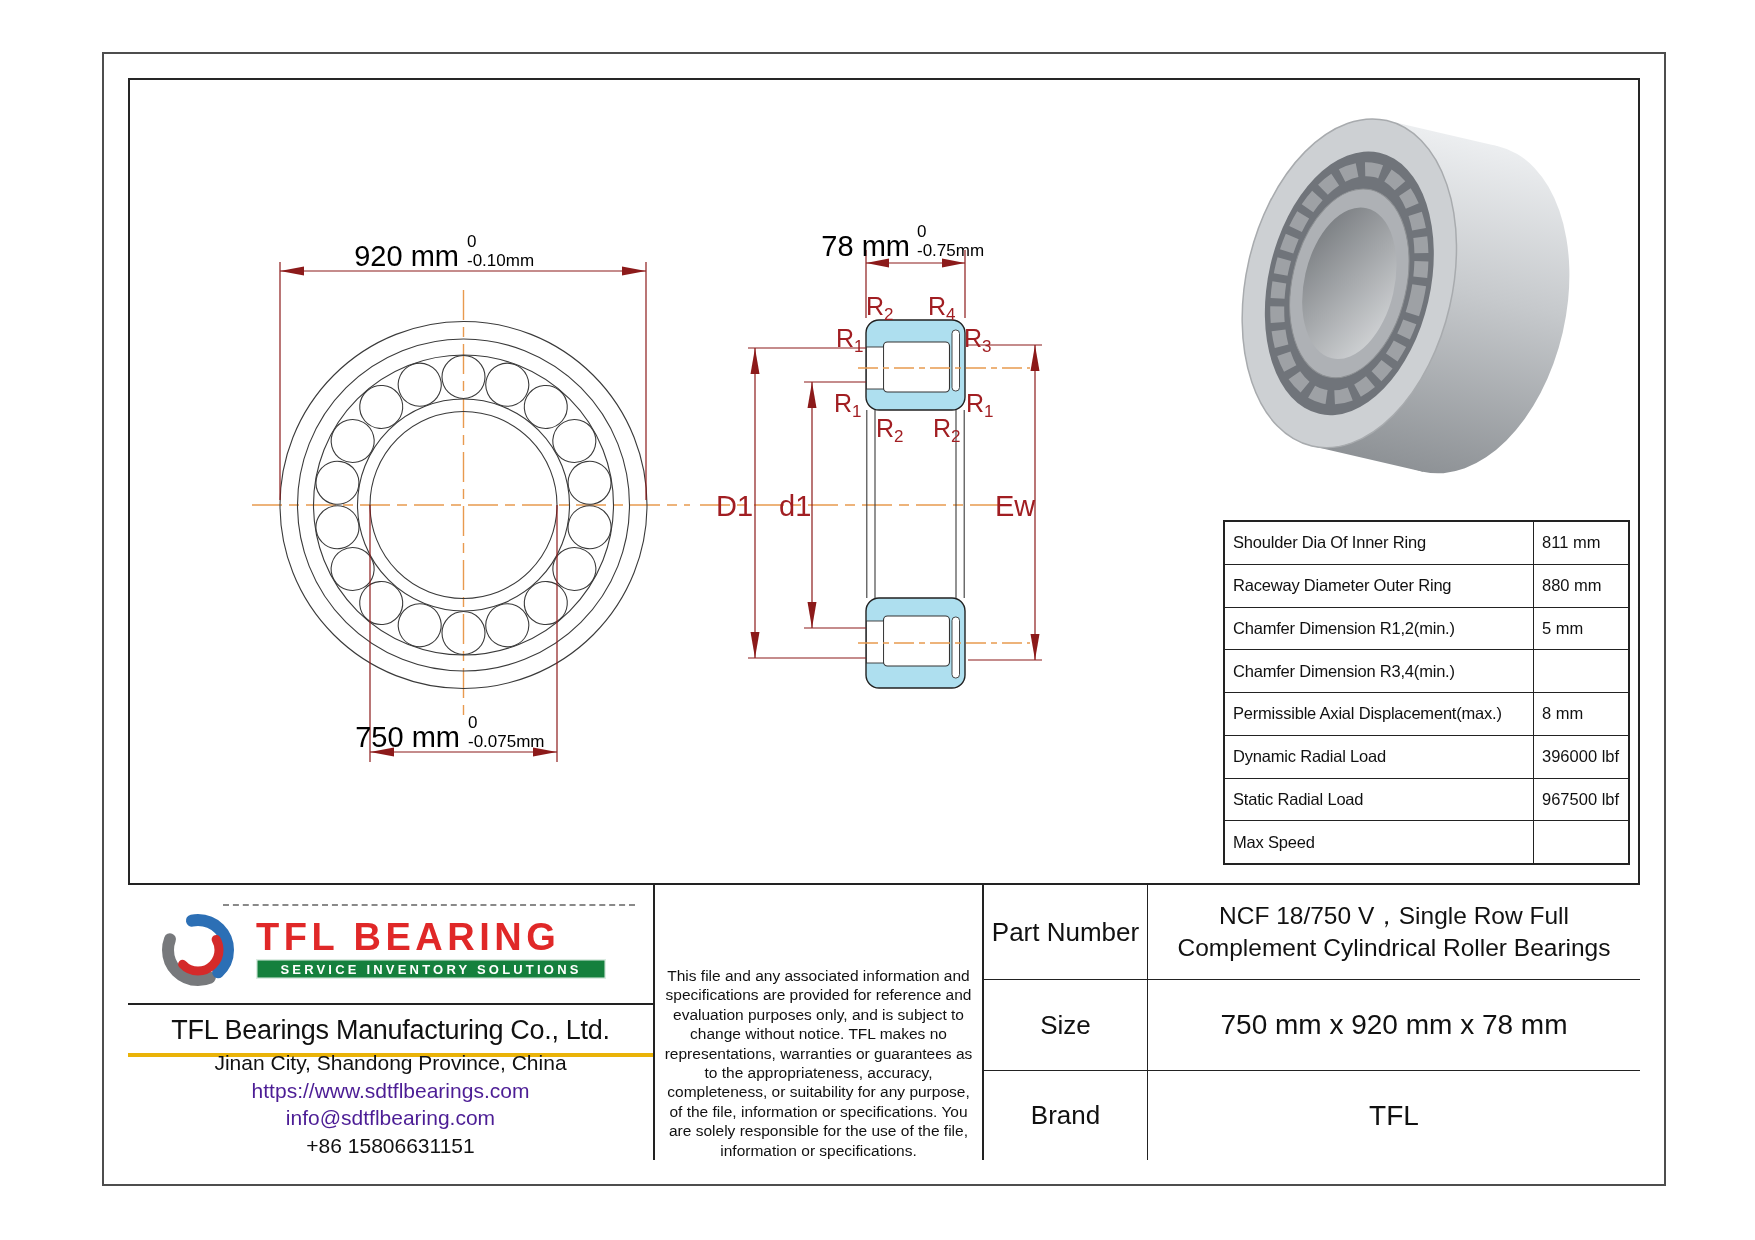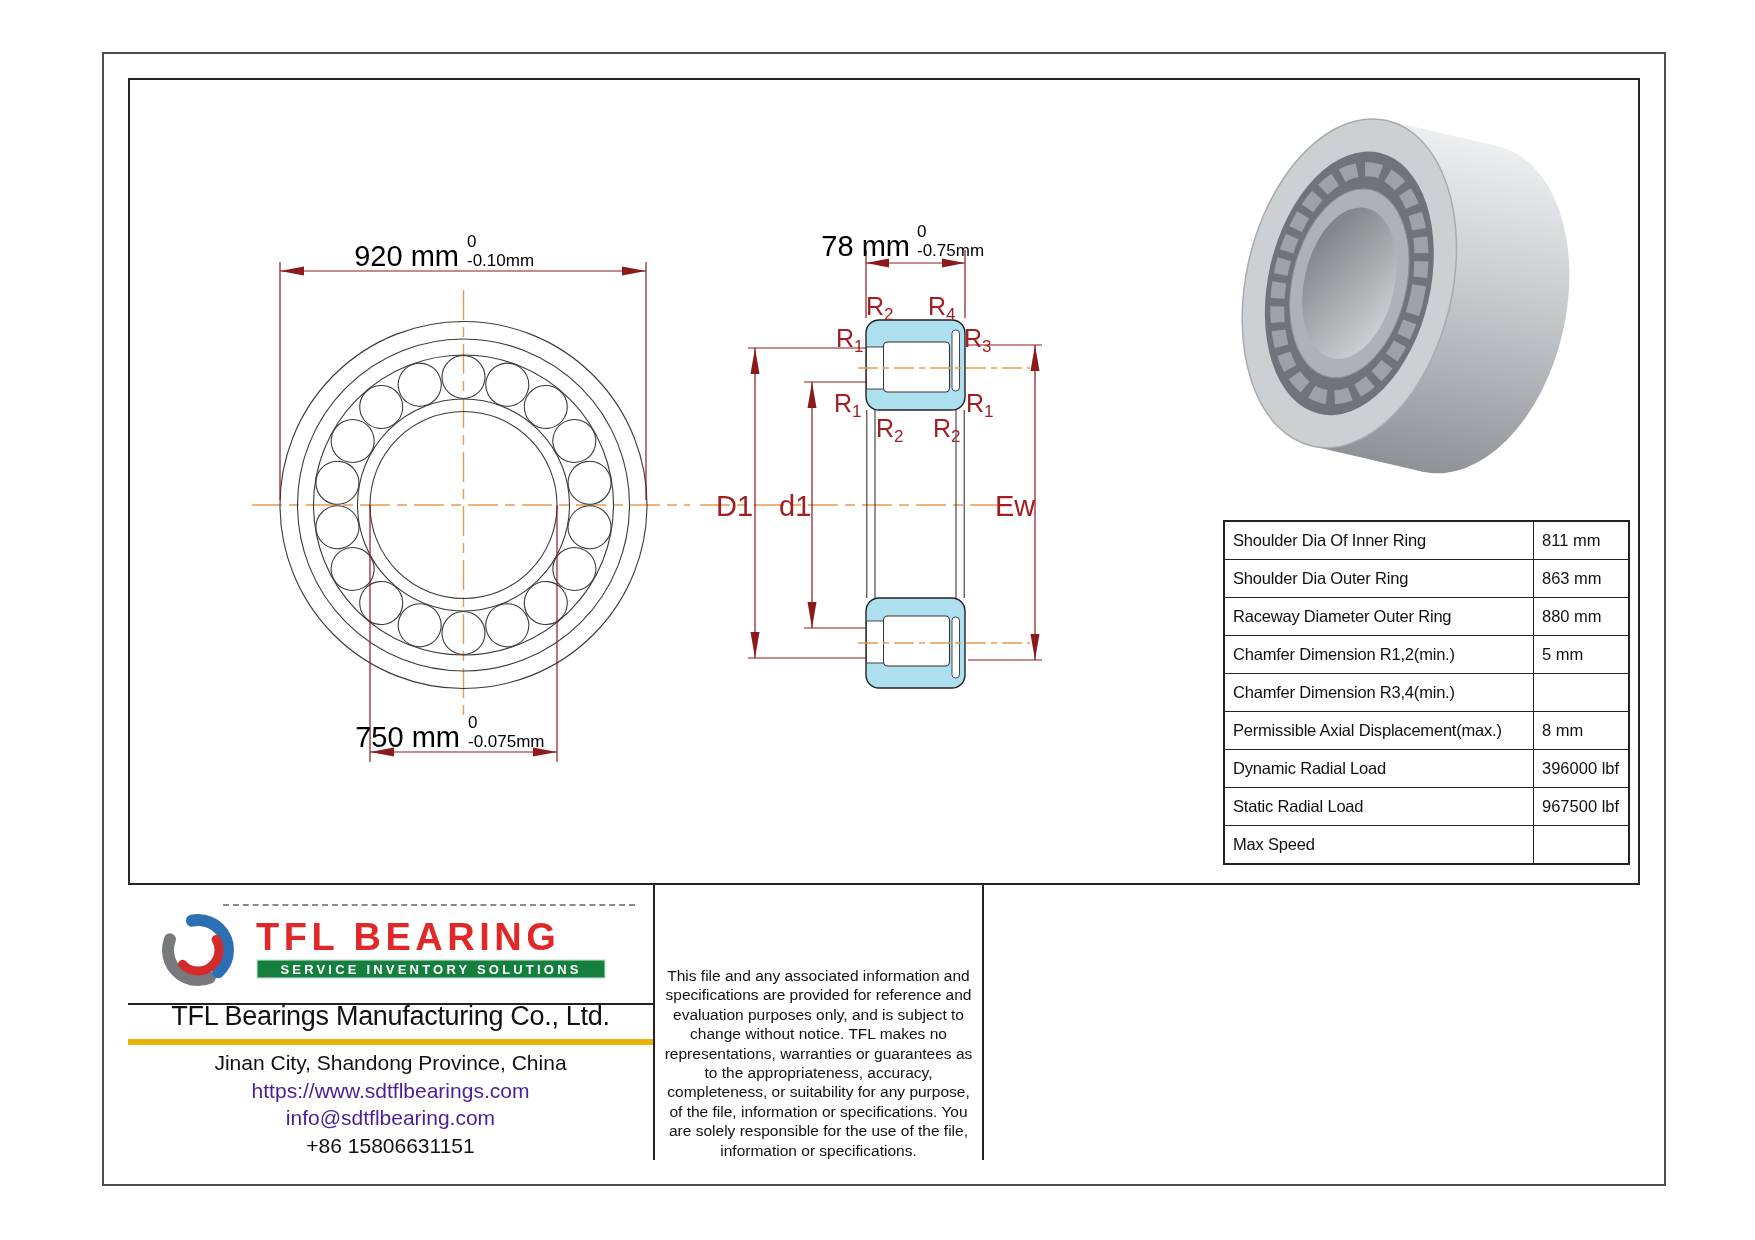--- a/index.html
+++ b/index.html
@@ -18,21 +18,21 @@
   .spec-value{flex:1;display:flex;align-items:center;padding-left:8px;font-size:16.5px;}
   
   #footer{left:128px;top:883px;width:1512px;height:277px;border-top:2px solid #222;display:flex;background:#fff;}
   #footer-left{width:525px;border-right:2px solid #222;position:relative;}
   #logo-cell{position:absolute;left:0;top:11px;width:100%;height:107px;border-bottom:2px solid #222;}
   #logo-dashes{position:absolute;left:95px;right:18px;top:8px;border-top:2.5px dashed rgba(40,40,40,.55);}
   #logo-swirl{position:absolute;left:26px;top:10px;}
   #logo-textblock{position:absolute;left:128px;top:22px;width:350px;}
   #logo-brand{font-size:38px;font-weight:bold;letter-spacing:4.5px;color:#E02828;white-space:nowrap;line-height:38px;}
   #logo-tagline{margin-top:3px;height:20px;background:#15803d;box-shadow:inset 0 0 0 1.5px rgba(255,255,255,.85);color:#fff;font-size:13px;font-weight:bold;letter-spacing:3.2px;display:flex;align-items:center;justify-content:center;white-space:nowrap;}
-  #company-cell{position:absolute;left:0;top:109px;width:100%;height:45px;border-bottom:6px solid #eab308;display:flex;align-items:center;justify-content:center;font-size:27px;letter-spacing:-0.3px;}
+  #company-cell{position:absolute;left:0;top:123px;width:100%;height:45px;border-bottom:4px solid #eab308;display:flex;align-items:center;justify-content:center;font-size:27px;letter-spacing:-0.3px;}
   #contact-cell{position:absolute;left:0;top:156px;width:100%;bottom:0;text-align:center;padding-top:8px;font-size:21px;line-height:27.5px;}
   .link-blue{color:#4c1d95;text-decoration:none;}
   #disclaimer-cell{width:327px;border-right:2px solid #222;display:flex;align-items:flex-end;}
   #disclaimer-text{font-size:15.5px;line-height:19.4px;text-align:center;padding:0 9px;}
   #footer-right{flex:1;display:flex;flex-direction:column;}
   .info-row{display:flex;border-bottom:1.5px solid #222;}
   .info-row:last-child{border-bottom:none;}
   .info-label{width:163px;border-right:1.5px solid #222;display:flex;align-items:center;justify-content:center;font-size:26px;}
   .info-value{flex:1;display:flex;align-items:center;justify-content:center;text-align:center;padding:0 8px;}
   #row-pn{height:94px;}
@@ -208,24 +208,20 @@
     <ellipse cx="1348" cy="295" rx="45" ry="77" fill="url(#gradBore)"></ellipse>
   </g>
 </svg>
 
 <div class="abs" id="spec-table">
   <div class="spec-row">
       <div class="spec-label">Shoulder Dia Of Inner Ring</div>
       <div class="spec-value">811 mm</div>
     </div>
   <div class="spec-row">
-      <div class="spec-label">Shoulder Dia Outer Ring</div>
-      <div class="spec-value">863 mm</div>
-    </div>
-  <div class="spec-row">
       <div class="spec-label">Raceway Diameter Outer Ring</div>
       <div class="spec-value">880 mm</div>
     </div>
   <div class="spec-row">
       <div class="spec-label">Chamfer Dimension R1,2(min.)</div>
       <div class="spec-value">5 mm</div>
     </div>
   <div class="spec-row">
       <div class="spec-label">Chamfer Dimension R3,4(min.)</div>
       <div class="spec-value"></div>
@@ -266,13 +262,27 @@
     <div id="contact-cell">
       <div>Jinan City, Shandong Province, China</div>
       <div><a class="link-blue" href="#">https://www.sdtflbearings.com</a></div>
       <div><a class="link-blue" href="#">info@sdtflbearing.com</a></div>
       <div>+86 15806631151</div>
     </div>
   </div>
   <div id="disclaimer-cell">
     <div id="disclaimer-text">This file and any associated information and specifications are provided for reference and evaluation purposes only, and is subject to change without notice. TFL makes no representations, warranties or guarantees as to the appropriateness, accuracy, completeness, or suitability for any purpose, of the file, information or specifications.  You are solely responsible for the use of the file, information or specifications.</div>
   </div>
+  <div id="footer-right">
+    <div class="info-row" id="row-pn">
+      <div class="info-label">Part Number</div>
+      <div class="info-value" id="pn-value">NCF 18/750 V，Single Row Full Complement Cylindrical Roller Bearings</div>
+    </div>
+    <div class="info-row" id="row-size">
+      <div class="info-label">Size</div>
+      <div class="info-value" id="size-value">750 mm x 920 mm x 78 mm</div>
+    </div>
+    <div class="info-row" id="row-brand">
+      <div class="info-label">Brand</div>
+      <div class="info-value" id="brand-value">TFL</div>
+    </div>
+  </div>
 </div>
 
 </body></html>

